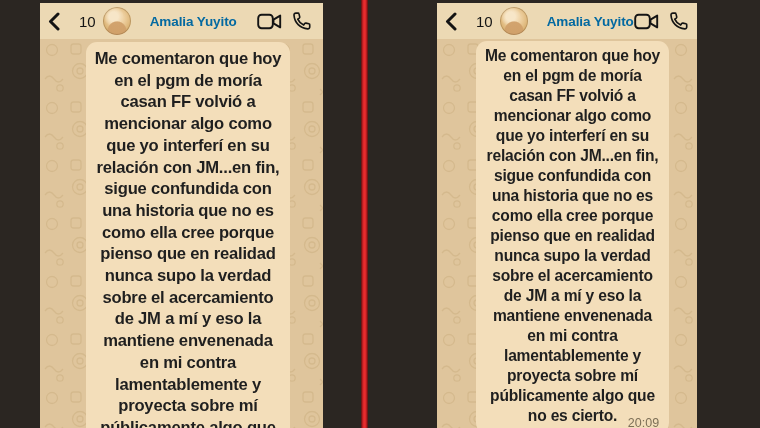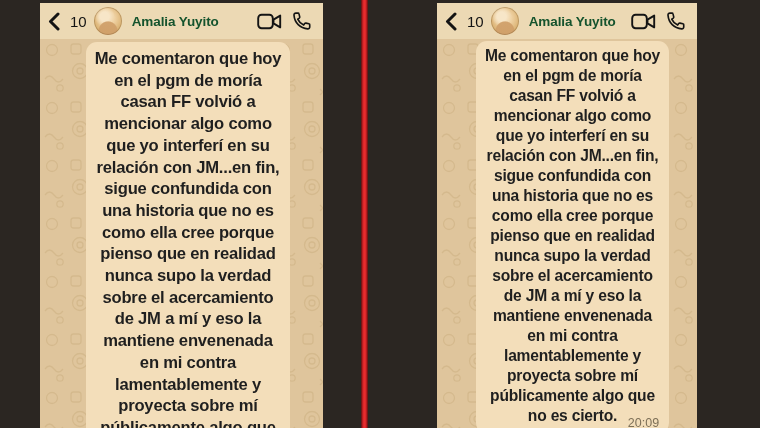--- a/index.html
+++ b/index.html
@@ -21,34 +21,34 @@
   .phone.left{left:40px;width:283px;}
   .phone.right{left:437px;width:260px;}
 
   .wa-header{
     flex:0 0 36px;height:36px;
     background:#ecd9b4;
     display:flex;align-items:center;
     padding:0 12px 0 8px;
     position:relative;z-index:2;
   }
-  .back-btn{display:flex;align-items:center;gap:10px;cursor:pointer;}
+  .back-btn{display:flex;align-items:center;gap:19px;cursor:pointer;}
   .chev{display:block;}
   .unread{font-size:15px;color:#141414;font-weight:400;line-height:1;}
   .avatar{
     width:28px;height:28px;border-radius:50%;margin-left:7px;flex:0 0 auto;
     background:
       radial-gradient(circle at 50% 85%, rgba(208,160,106,.95) 0 32%, rgba(208,160,106,0) 36%),
       radial-gradient(circle at 38% 34%, #f7e6c8 0 18%, rgba(247,230,200,0) 40%),
       radial-gradient(circle at 50% 40%, #efd2a4 0 30%, #e2bd83 55%, #d2a765 78%, #c3974f 100%);
     box-shadow:0 0 0 1px rgba(120,90,50,.35) inset;
   }
   .cname{
-    font-weight:700;font-size:13.5px;color:#14532d;
-    margin-left:10px;white-space:nowrap;letter-spacing:-0.1px;
+    font-weight:700;font-size:13.5px;color:#0369a1;
+    margin-left:19px;white-space:nowrap;letter-spacing:-0.1px;
   }
   .hicons{margin-left:auto;display:flex;align-items:center;gap:9px;}
   .hicon{display:block;cursor:pointer;}
 
   .chat{
     position:relative;flex:1;overflow:hidden;
     background:#dfc59c;
     text-align:center;
   }
   .doodle{position:absolute;left:0;top:0;width:100%;height:100%;}

